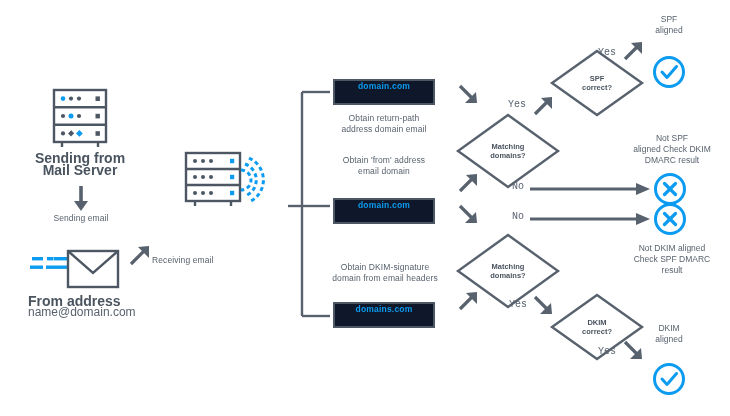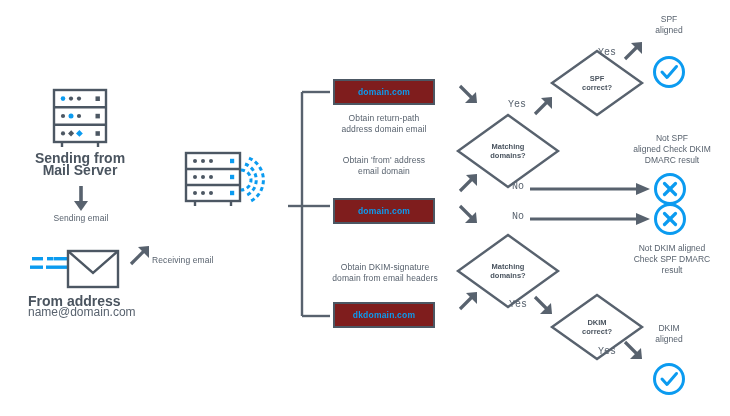--- a/index.html
+++ b/index.html
@@ -41,23 +41,23 @@
   .tiny {
     color: #58626e;
     font-size: 10px;
     line-height: 9px;
     text-align: center;
     font-family: Liberation Mono, monospace;
   }
   .domain-box {
     box-sizing: border-box;
     border: 2px solid #4c5763;
-    background: #7f1d1d;
+    background: #0f172a;
     display: flex;
-    align-items: center;
+    align-items: flex-start;
     justify-content: center;
   }
   .domain-box span {
     color: #0b9bf0;
     font-size: 8.5px;
     font-weight: bold;
     letter-spacing: 0.2px;
   }
   .diamond-wrap {
     position: absolute;
@@ -199,21 +199,21 @@
   <div class="abs domain-box" style="left:333px; top:198px; width:102px; height:26px;">
     <span>domain.com</span>
   </div>
 
   <div class="abs label" style="left:322px; top:262px; width:126px;">
     <div>Obtain DKIM-signature</div>
     <div>domain from email headers</div>
   </div>
 
   <div class="abs domain-box" style="left:333px; top:302px; width:102px; height:26px;">
-    <span>dkdomain.com</span>
+    <span>domains.com</span>
   </div>
 
   <div class="abs" style="left:458px; top:84px;">
     <svg width="22" height="22" viewBox="0 0 22 22">
       <line x1="2" y1="2" x2="14" y2="14" stroke="#58626e" stroke-width="3.2"></line>
       <polygon points="19,19 7,19 18,8" fill="#58626e"></polygon>
     </svg>
   </div>
 
   <div class="abs" style="left:458px; top:172px;">

